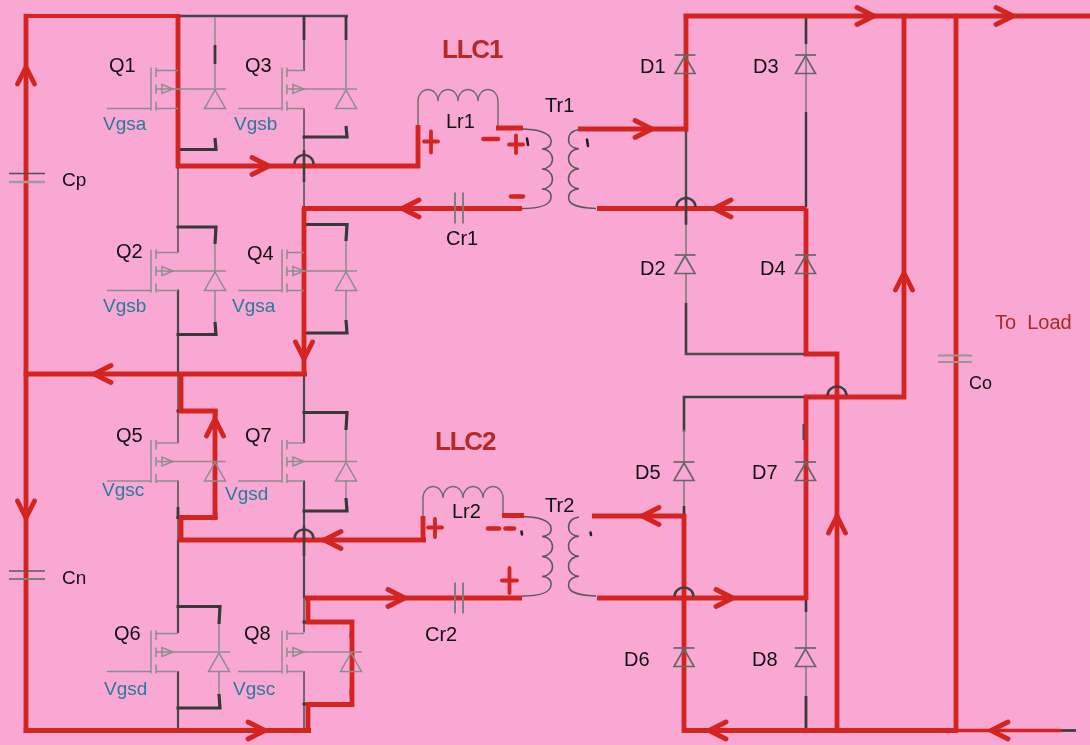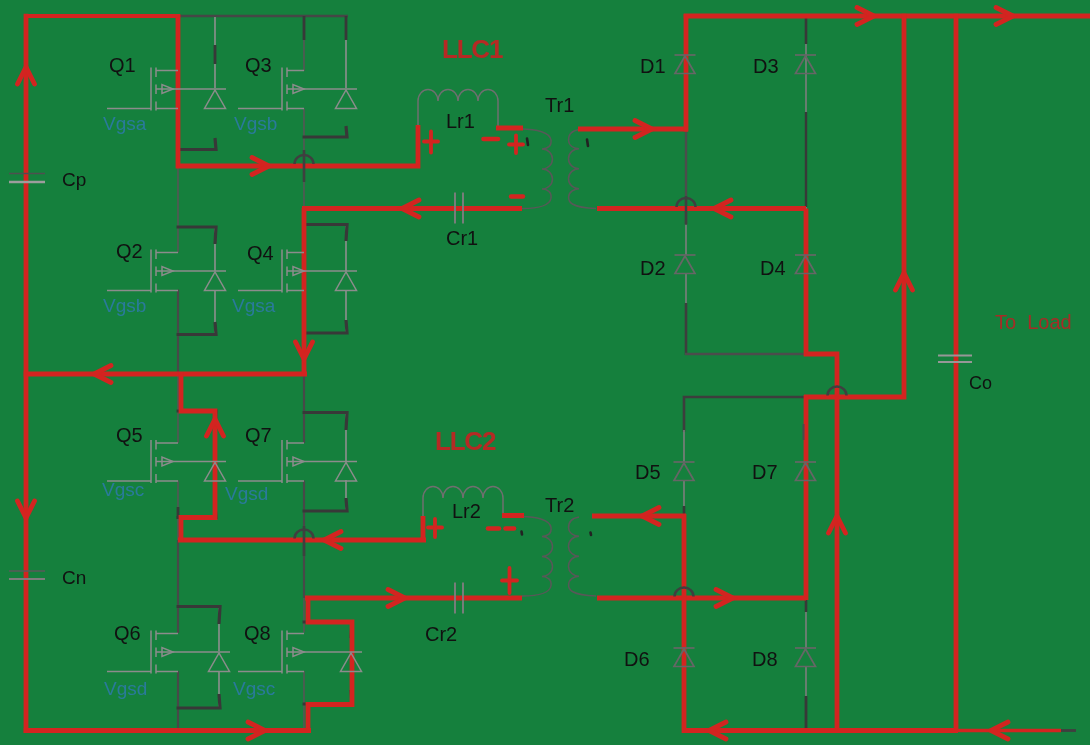--- a/index.html
+++ b/index.html
@@ -1,16 +1,16 @@
 <!DOCTYPE html>
 <html><head>
 <meta charset="utf-8">
 <style>
   html,body{margin:0;padding:0;background:#ffffff;}
-  .wrap{width:1090px;height:745px;position:relative;background:#15803d;overflow:hidden;}
+  .wrap{width:1090px;height:745px;position:relative;background:#f9a8d4;overflow:hidden;}
   svg{display:block;}
   text{font-family:"Liberation Sans",sans-serif;}
 </style>
 </head>
 <body>
 
 <div class="wrap">
 <svg width="1090" height="745" viewBox="0 0 1090 745">
 <g fill="none" stroke-linecap="butt">
 

